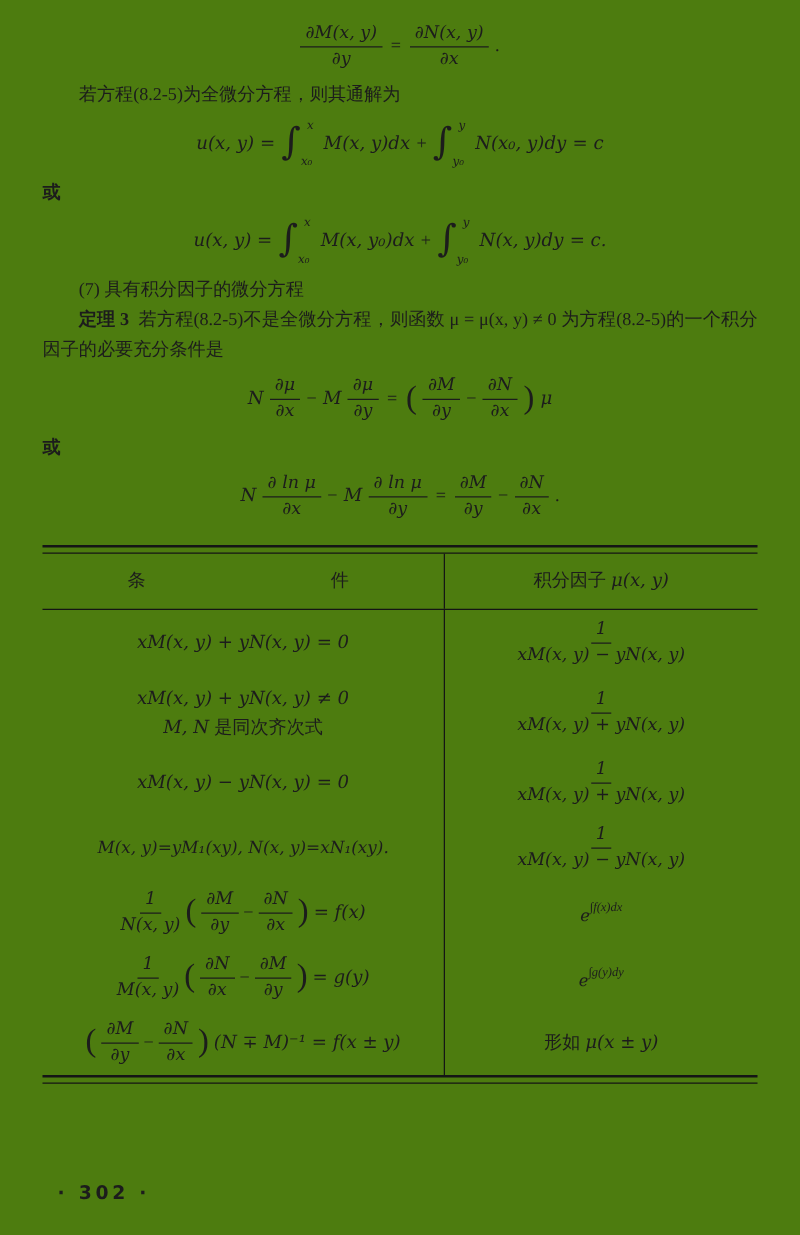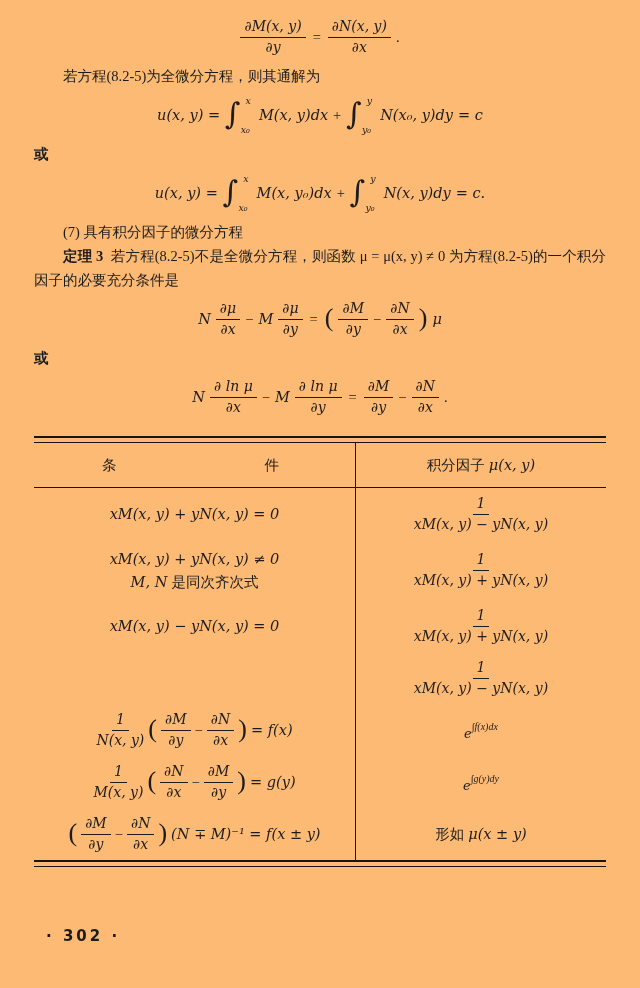--- a/index.html
+++ b/index.html
@@ -1,19 +1,19 @@
 <!DOCTYPE html>
 <html><head>
 <meta charset="utf-8">
 <style>
   html,body{margin:0;padding:0;background:#888;}
   .page{
     width:640px;height:988px;box-sizing:border-box;
     margin:0 auto;position:relative;
-    background:#fdba74;color:#1c1c1c;
+    background:#4d7c0f;color:#1c1c1c;
     font-family:"Liberation Serif","DejaVu Serif",serif;
     font-size:14.5px;line-height:24px;
     padding:10px 34px 0 34px;overflow:hidden;
   }
   p{margin:0;}
   .indent{text-indent:2em;}
   .just{text-align:justify;}
   .zh{font-style:normal;}
   .mi{font-family:"DejaVu Serif",serif;font-style:italic;}
   .bold{font-weight:bold;}
@@ -39,21 +39,21 @@
   .tbl{margin-top:20px;}
   .rule2{height:4px;border-top:2.4px solid #151515;border-bottom:1.4px solid #151515;}
   .rule1{height:0;border-top:1.8px solid #151515;}
   .tgrid{display:grid;grid-template-columns:322px 1fr;}
   .tcell{display:flex;flex-direction:column;justify-content:center;align-items:center;text-align:center;padding:7px 4px;}
   .tleft{border-right:1.8px solid #151515;}
   .thead-cell{height:44px;padding:0 10px;}
   .thead-left{flex-direction:row;justify-content:space-between;}
   .thead-left span{display:inline-block;}
   .condline{display:flex;align-items:center;justify-content:center;gap:4px;line-height:22px;}
-  .pagenum{position:absolute;left:46px;bottom:40px;font-weight:bold;letter-spacing:3px;font-size:15px;font-family:"DejaVu Sans",sans-serif;margin-top:23px;}
+  .pagenum{position:absolute;left:46px;bottom:22px;font-weight:bold;letter-spacing:3px;font-size:15px;font-family:"DejaVu Sans",sans-serif;margin-top:23px;}
 </style>
 </head>
 <body>
 
 <div class="page">
 
   <div class="eq">
     <span class="frac mi">
       <span class="num">∂M(x, y)</span>
       <span class="den">∂y</span>
@@ -227,20 +227,21 @@
       <div class="tcell">
         <span class="frac mi">
           <span class="num">1</span>
           <span class="den">xM(x, y) + yN(x, y)</span>
         </span>
       </div>
     </div>
 
     <div class="tgrid">
       <div class="tcell tleft">
+        <span class="mi" style="font-size:13.5px;">M(x, y)=yM₁(xy),  N(x, y)=xN₁(xy).</span>
       </div>
       <div class="tcell">
         <span class="frac mi">
           <span class="num">1</span>
           <span class="den">xM(x, y) − yN(x, y)</span>
         </span>
       </div>
     </div>
 
     <div class="tgrid">

